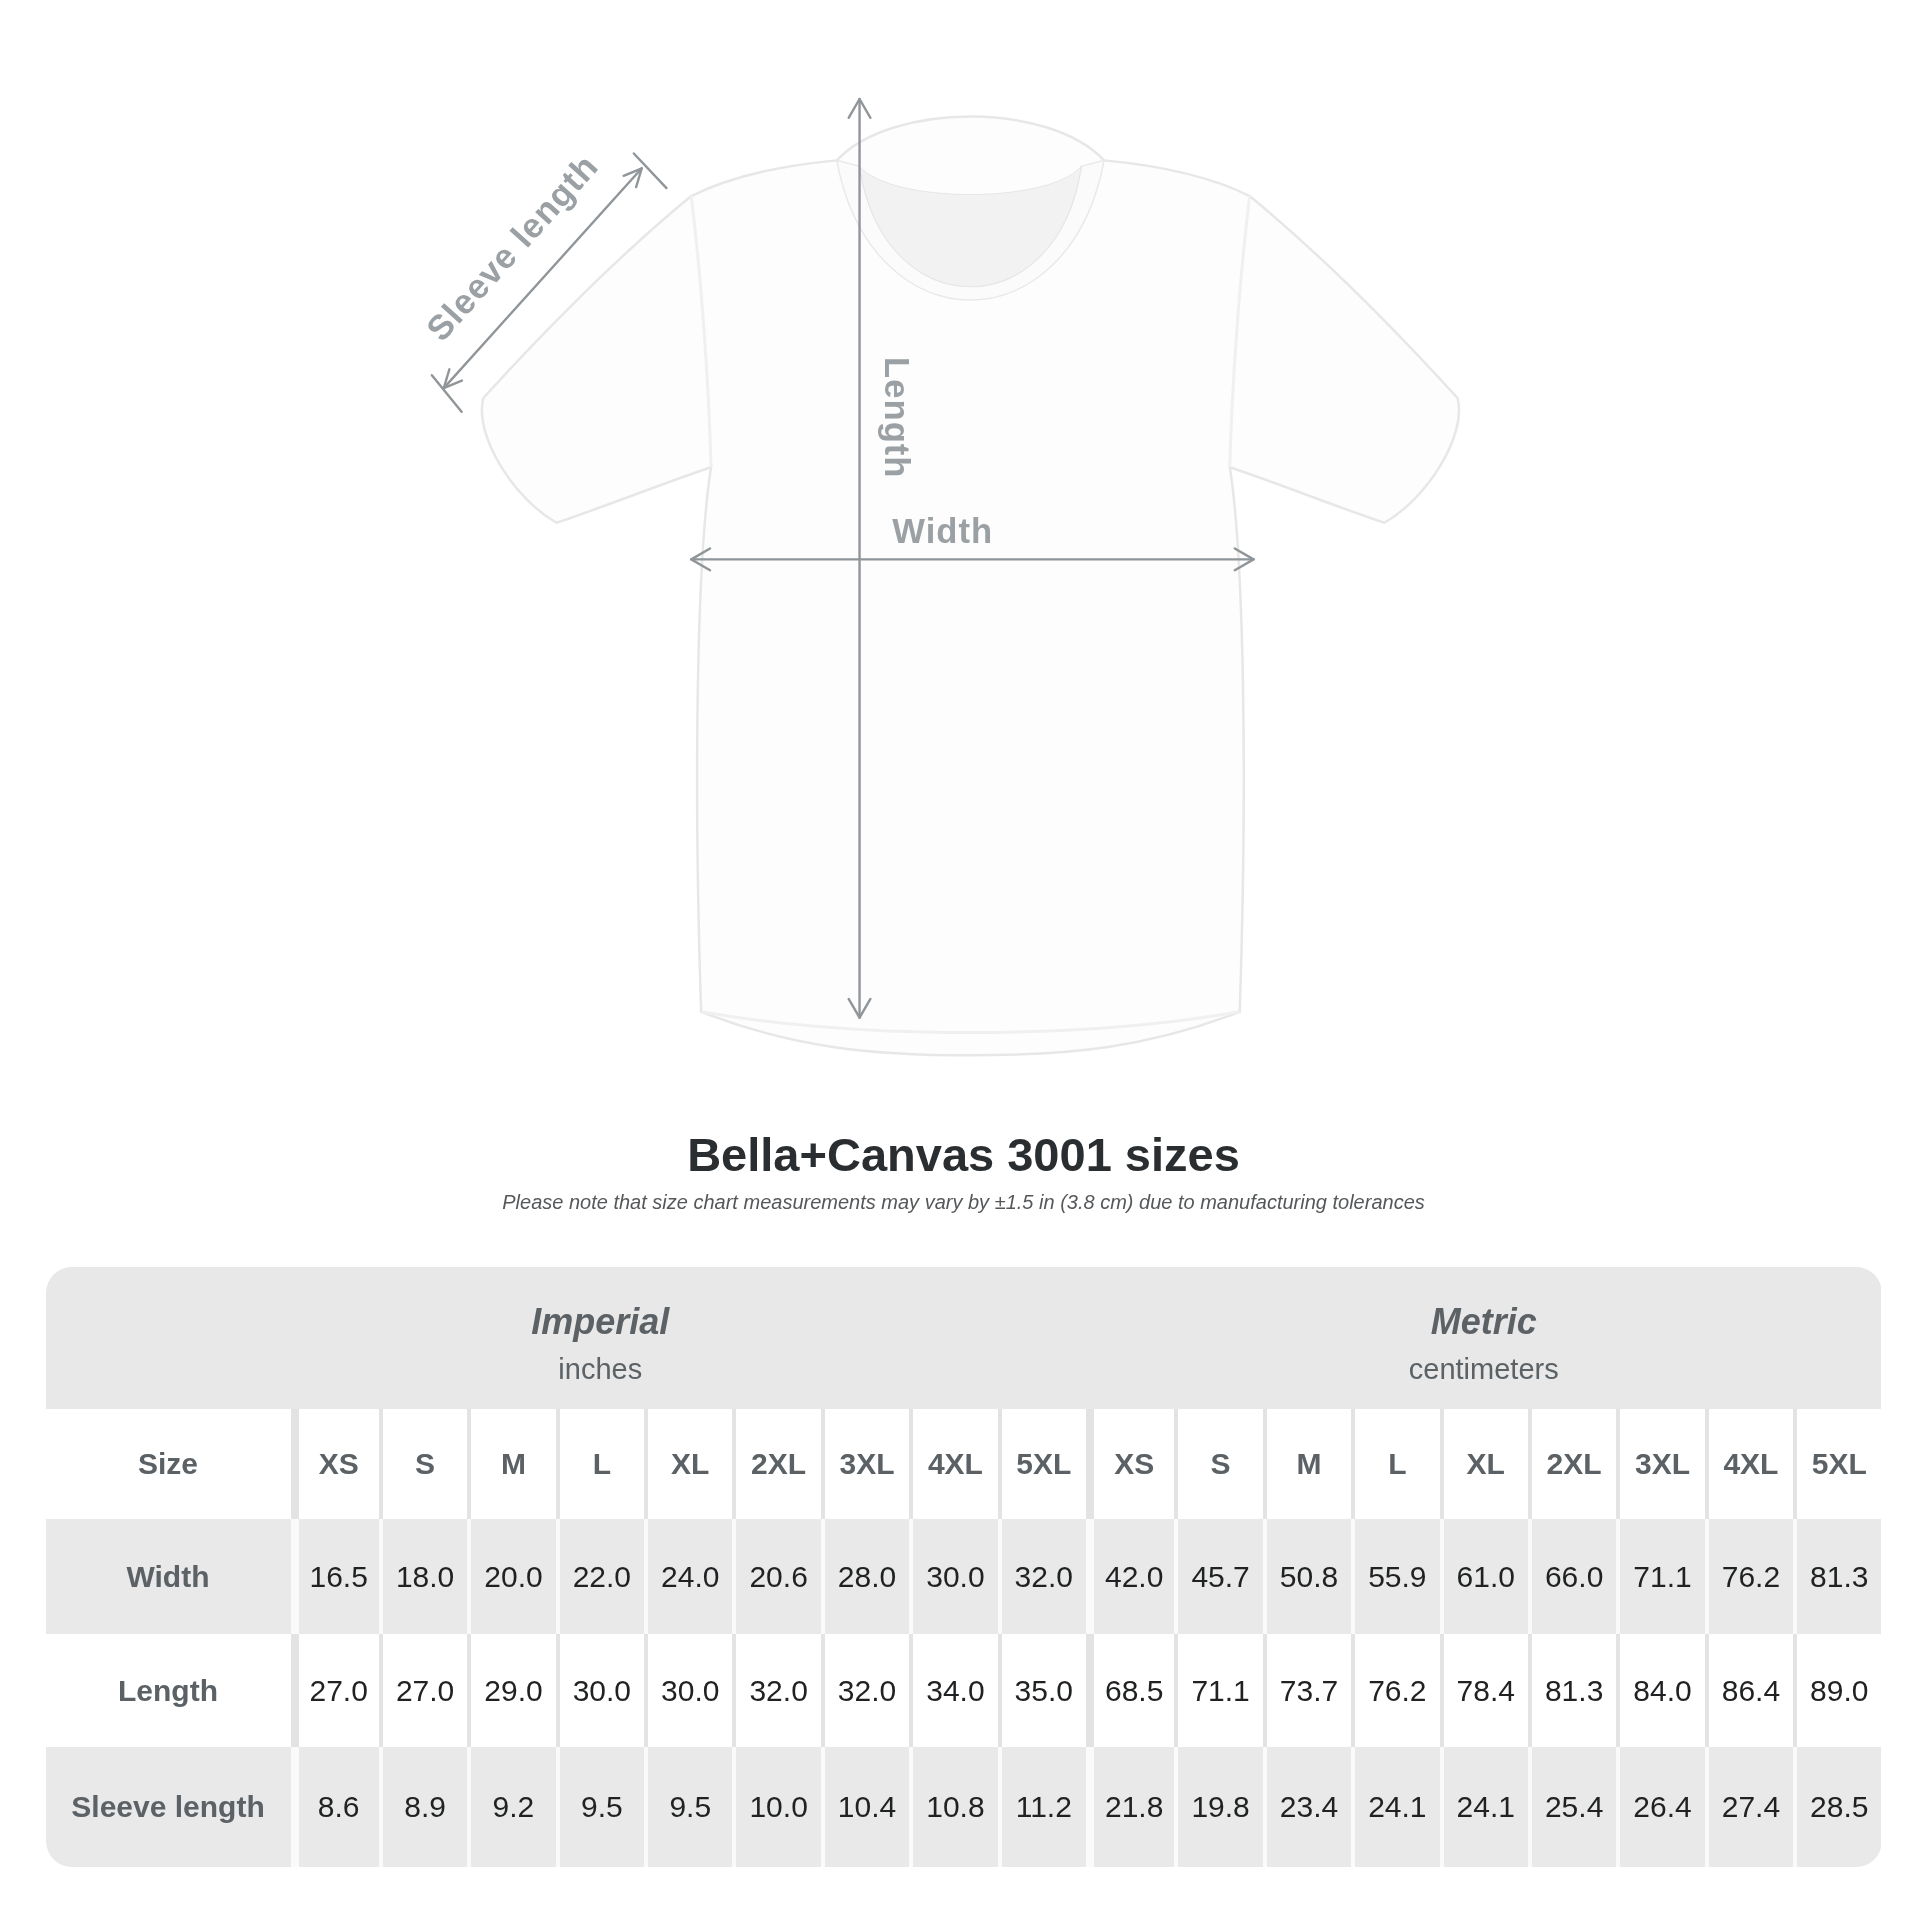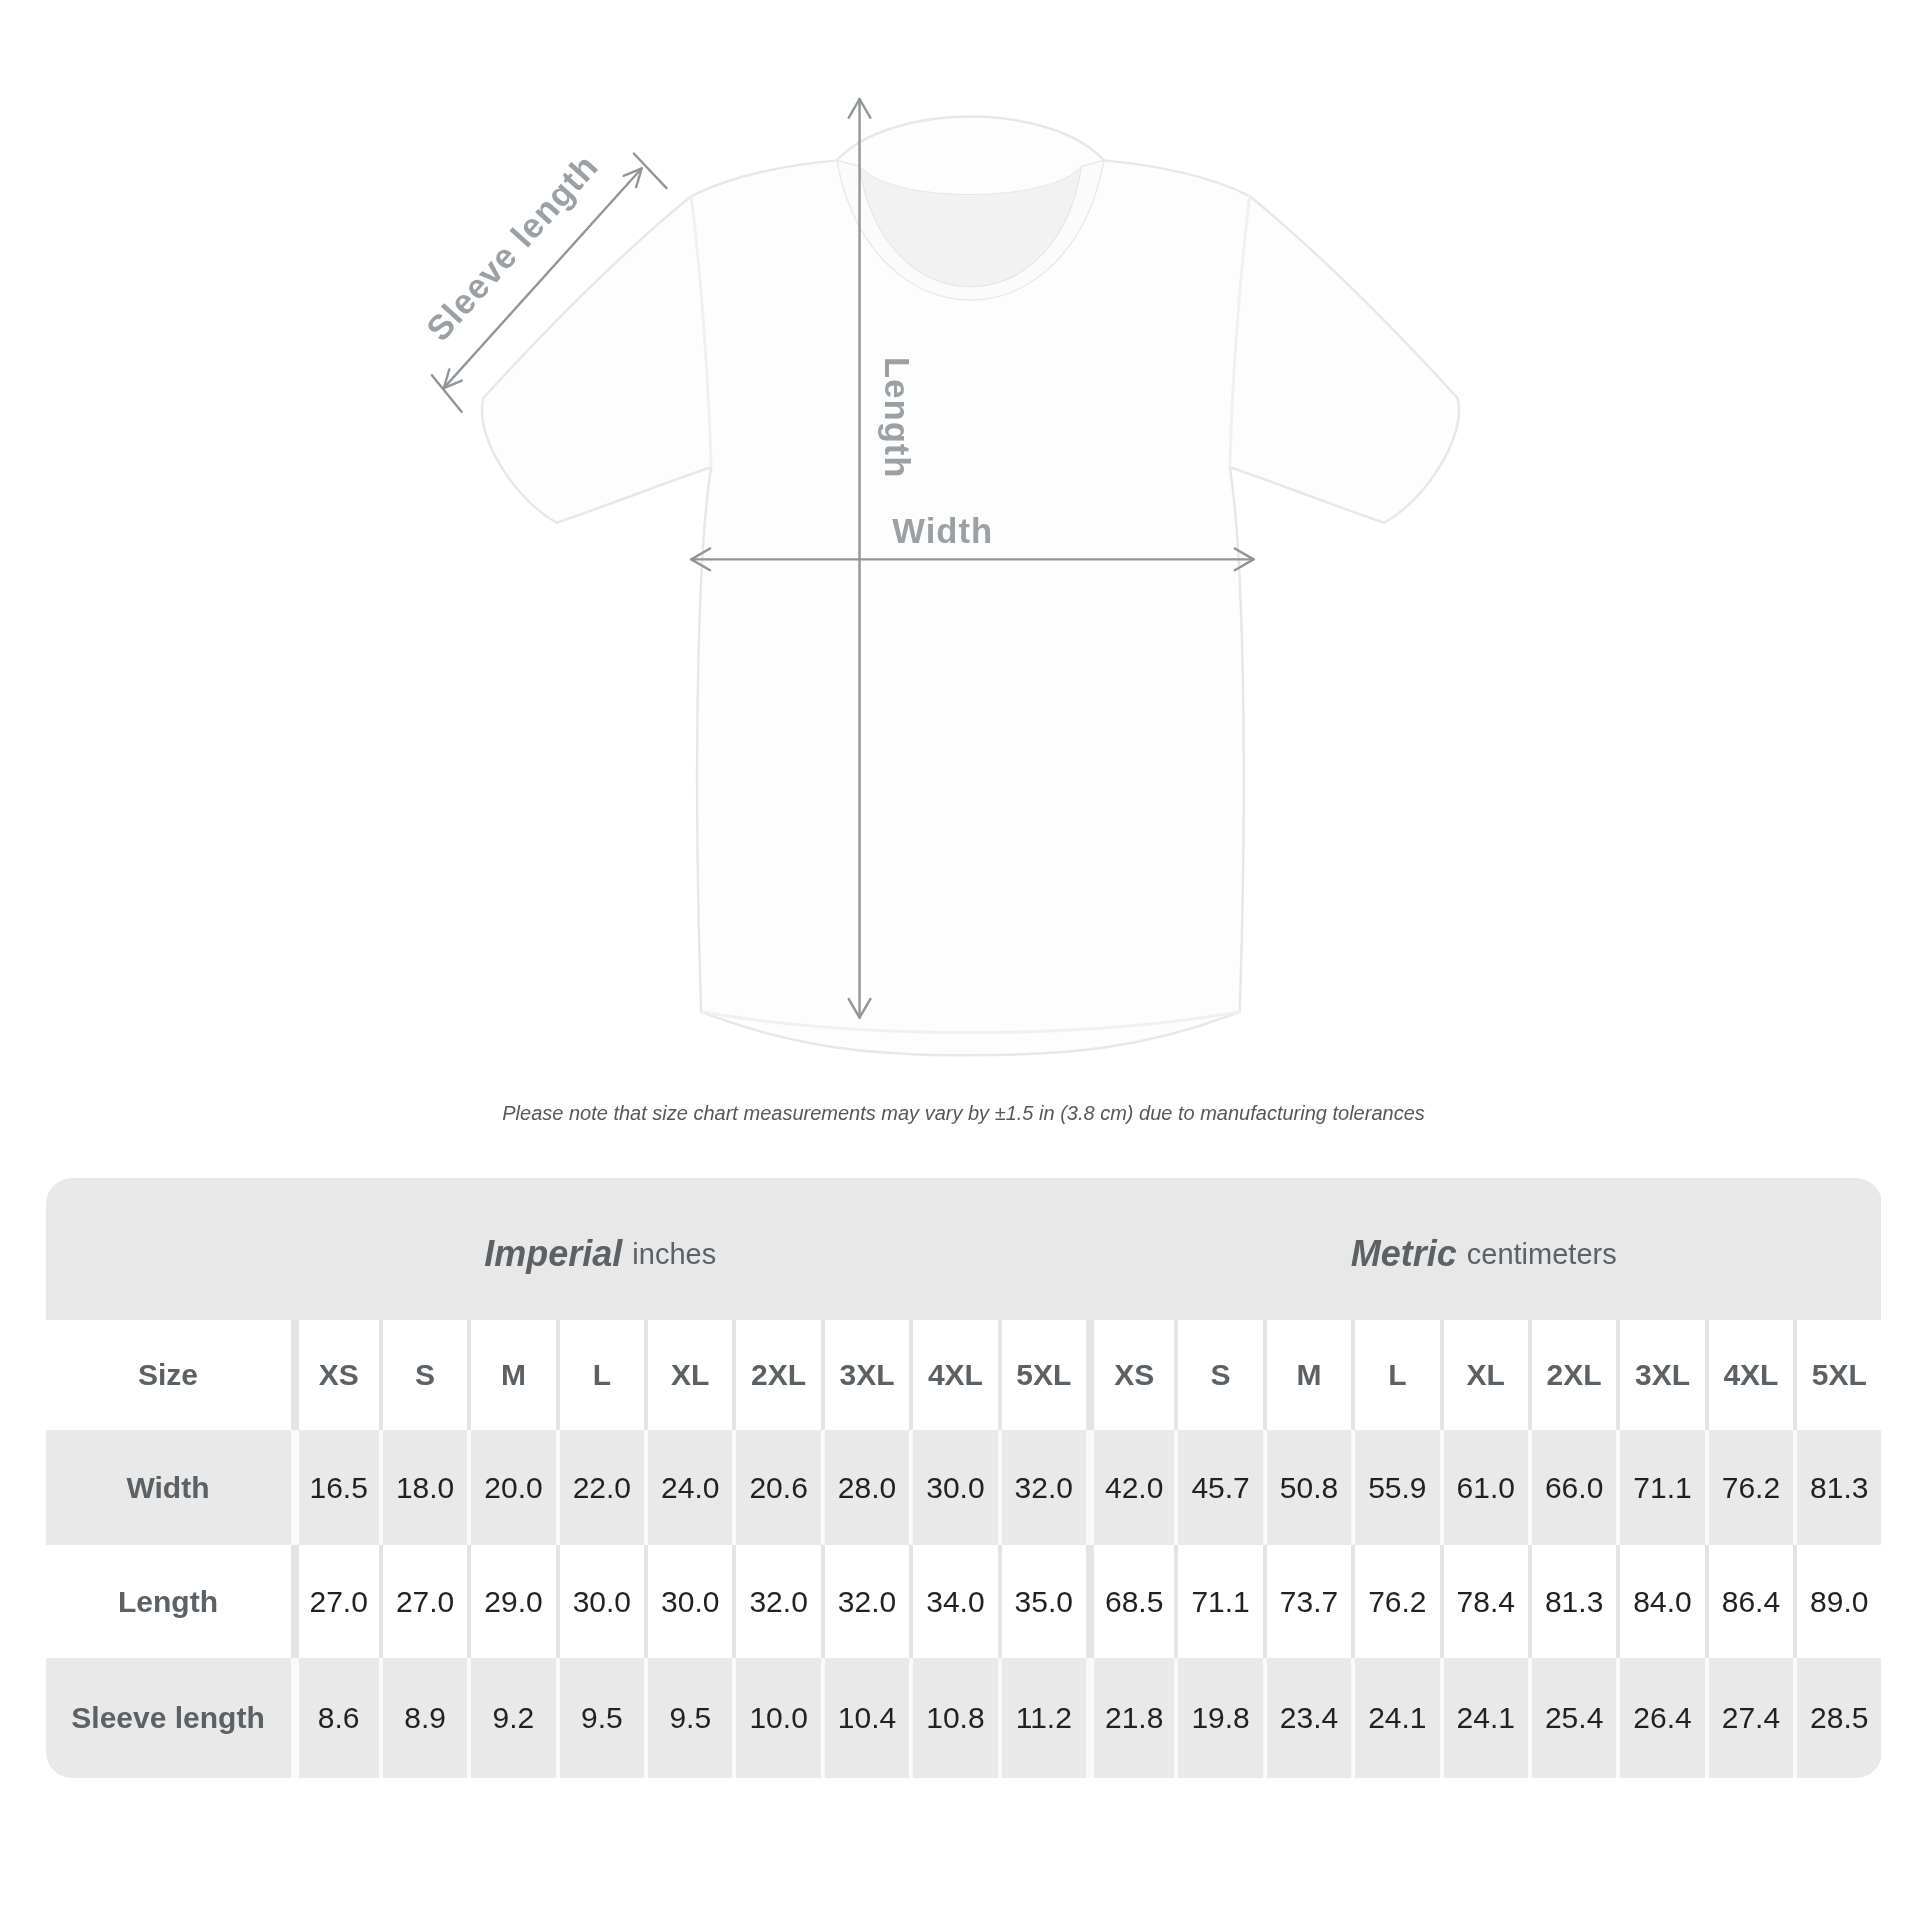--- a/index.html
+++ b/index.html
@@ -21,21 +21,21 @@
   .title{margin:42px 0 0;text-align:center;font-size:47px;line-height:1;
          font-weight:bold;color:var(--c-title_text,#2b2e30);}
   .subtitle{margin:14px 0 0;text-align:center;font-size:20px;line-height:1;
             font-style:italic;color:var(--c-subtitle_text,#55585a);}
 
   
   .st{display:grid;width:1836px;margin:55px auto 0;
       grid-template-columns:245px repeat(18,1fr);
       grid-template-rows:142px 110px 115px 113px 120px;
       border-radius:26px;overflow:hidden;}
-  .st-band{background:var(--c-band_bg,#e8e8e8);display:flex;flex-direction:row;
+  .st-band{background:var(--c-band_bg,#e8e8e8);display:flex;flex-direction:column;
            align-items:center;justify-content:center;gap:10px;padding-top:10px;box-sizing:border-box;}
   .st-band-imperial{grid-column:1 / span 10;padding-left:69px;}
   .st-band-metric{grid-column:11 / span 9;}
   .st-sec{font-size:36px;font-weight:bold;font-style:italic;
           color:var(--c-header_text,#5b6165);}
   .st-unit{font-size:29px;color:var(--c-header_text,#5b6165);}
   .st-cell{display:flex;align-items:center;justify-content:center;
            box-sizing:border-box;font-size:30px;}
   .row-w{background:var(--c-row_bg,#ffffff);}
   .row-g{background:var(--c-row_alt_bg,#e9e9e9);}
@@ -96,20 +96,21 @@
       </g>
     </g>
 
     <g>
       <text class="dlabel" transform="translate(526,258) rotate(-48)" text-anchor="middle">Sleeve length</text>
       <text class="dlabel" transform="translate(894,422) rotate(90)" text-anchor="middle">Length</text>
       <text class="dlabel" x="952" y="549" text-anchor="middle">Width</text>
     </g>
   </svg>
 
+  <h1 class="title">Bella+Canvas 3001 sizes</h1>
   <p class="subtitle">Please note that size chart measurements may vary by ±1.5 in (3.8 cm) due to manufacturing tolerances</p>
 
   <div class="st">
       <div class="st-band st-band-imperial">
         <div class="st-sec">Imperial</div>
         <div class="st-unit">inches</div>
       </div>
       <div class="st-band st-band-metric">
         <div class="st-sec">Metric</div>
         <div class="st-unit">centimeters</div>

